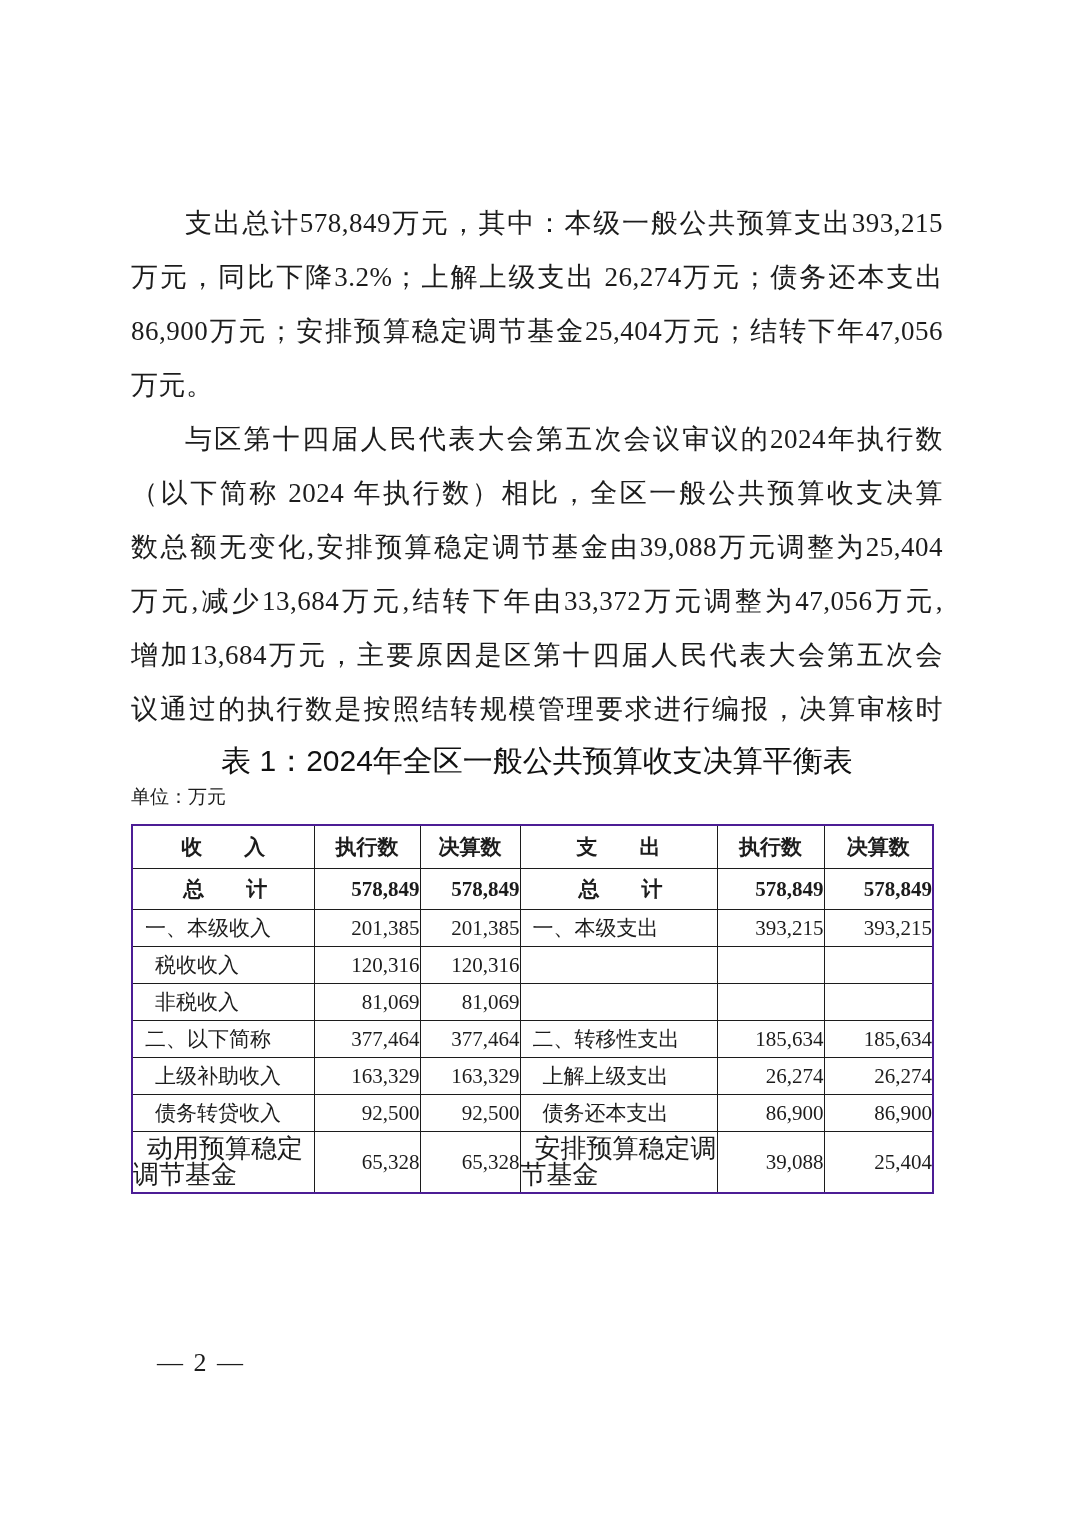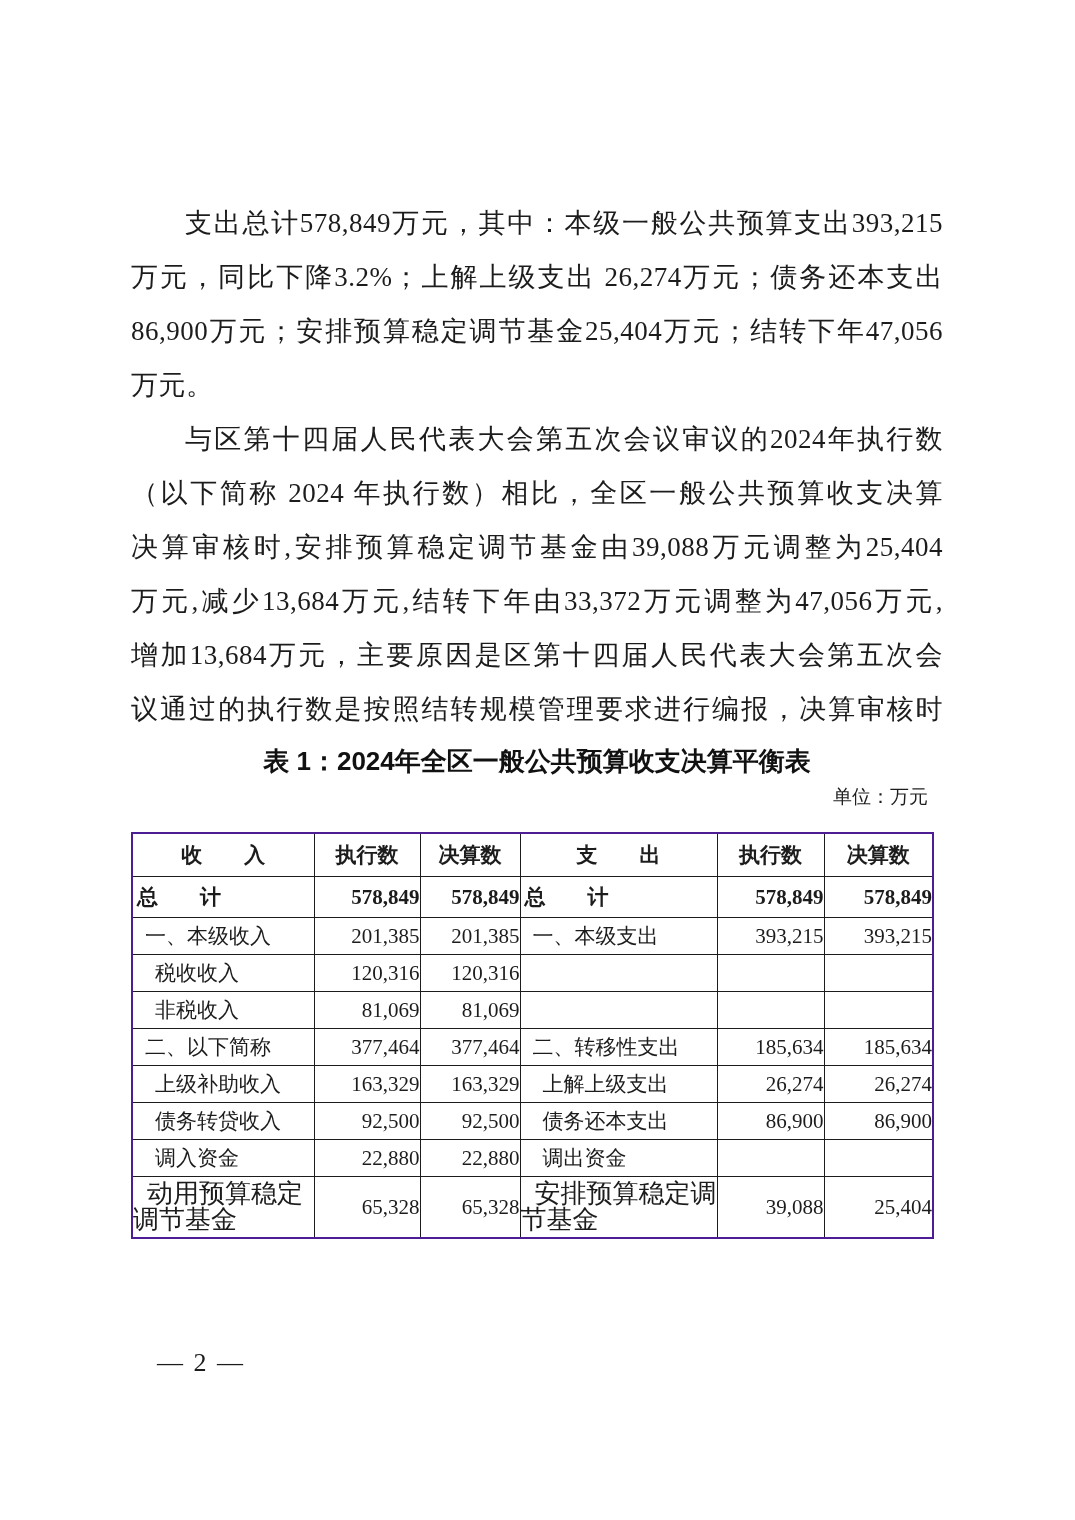--- a/index.html
+++ b/index.html
@@ -24,32 +24,32 @@
     white-space:normal;
     text-align:justify;
     text-align-last:justify;
     letter-spacing:0.5px;
   }
   .pline.indent{text-indent:2em;}
   .pline.last{text-align-last:left;}
   .table-title{
     margin:6px 0 0 0;
     font-family:"Liberation Sans","DejaVu Sans",sans-serif;
-    font-weight:bold;
-    font-size:26px;
+    font-weight:normal;
+    font-size:30px;
     line-height:38px;
     text-align:center;
     color:#111;
   }
   .unit-note{
     width:801px;
-    text-align:right;
+    text-align:left;
     font-size:19px;
     line-height:30px;
-    padding:2px 4px 20px 0;
+    padding:2px 4px 12px 0;
     box-sizing:border-box;
   }
   table.balance{
     border-collapse:collapse;
     table-layout:fixed;
     width:801px;
     border:2px solid #4c1d95;
   }
   table.balance th, table.balance td{
     border:1px solid #1c1c1c;
@@ -66,21 +66,21 @@
   .r-total td{height:40px;font-weight:bold;}
   .r-norm td{height:36px;}
   .r-tall td{height:60px;}
   .r-last td{height:38px;}
   td.lbl{
     font-size:21px;
     text-align:left;
     padding-left:4px;
     line-height:26px;
   }
-  td.lbl.c{padding-left:4px;}
+  td.lbl.c{text-align:center;padding-left:4px;}
   td.lbl.lvl1{text-indent:12px;}
   td.lbl.lvl2{text-indent:22px;}
   td.lbl.tall{font-size:26px;text-indent:14px;}
   td.num{
     font-size:21px;
     text-align:right;
     padding-right:10px;
   }
   .footer{
     position:absolute;
@@ -98,21 +98,21 @@
     <div class="para">
       <div class="pline indent">支出总计578,849万元，其中：本级一般公共预算支出393,215</div>
       <div class="pline">万元，同比下降3.2%；上解上级支出 26,274万元；债务还本支出</div>
       <div class="pline">86,900万元；安排预算稳定调节基金25,404万元；结转下年47,056</div>
       <div class="pline last">万元。</div>
     </div>
 
     <div class="para">
       <div class="pline indent">与区第十四届人民代表大会第五次会议审议的2024年执行数</div>
       <div class="pline">（以下简称 2024 年执行数）相比，全区一般公共预算收支决算</div>
-      <div class="pline">决算审核时,安排预算稳定调节基金由39,088万元调整为25,404</div>
+      <div class="pline">数总额无变化,安排预算稳定调节基金由39,088万元调整为25,404</div>
       <div class="pline">万元,减少13,684万元,结转下年由33,372万元调整为47,056万元,</div>
       <div class="pline">增加13,684万元，主要原因是区第十四届人民代表大会第五次会</div>
       <div class="pline">议通过的执行数是按照结转规模管理要求进行编报，决算审核时</div>
     </div>
 
     <h2 class="table-title">表 1：2024年全区一般公共预算收支决算平衡表</h2>
     <div class="unit-note">单位：万元</div>
 
     <table class="balance">
       <colgroup>
@@ -183,28 +183,20 @@
           <td class="num">26,274</td>
         </tr>
         <tr class="r-norm">
           <td class="lbl lvl2">债务转贷收入</td>
           <td class="num">92,500</td>
           <td class="num">92,500</td>
           <td class="lbl lvl2">债务还本支出</td>
           <td class="num">86,900</td>
           <td class="num">86,900</td>
         </tr>
-        <tr class="r-norm">
-          <td class="lbl lvl2">调入资金</td>
-          <td class="num">22,880</td>
-          <td class="num">22,880</td>
-          <td class="lbl lvl2">调出资金</td>
-          <td class="num"></td>
-          <td class="num"></td>
-        </tr>
         <tr class="r-tall">
           <td class="lbl tall">动用预算稳定调节基金</td>
           <td class="num">65,328</td>
           <td class="num">65,328</td>
           <td class="lbl tall">安排预算稳定调节基金</td>
           <td class="num">39,088</td>
           <td class="num">25,404</td>
         </tr>
       </tbody>
     </table>

